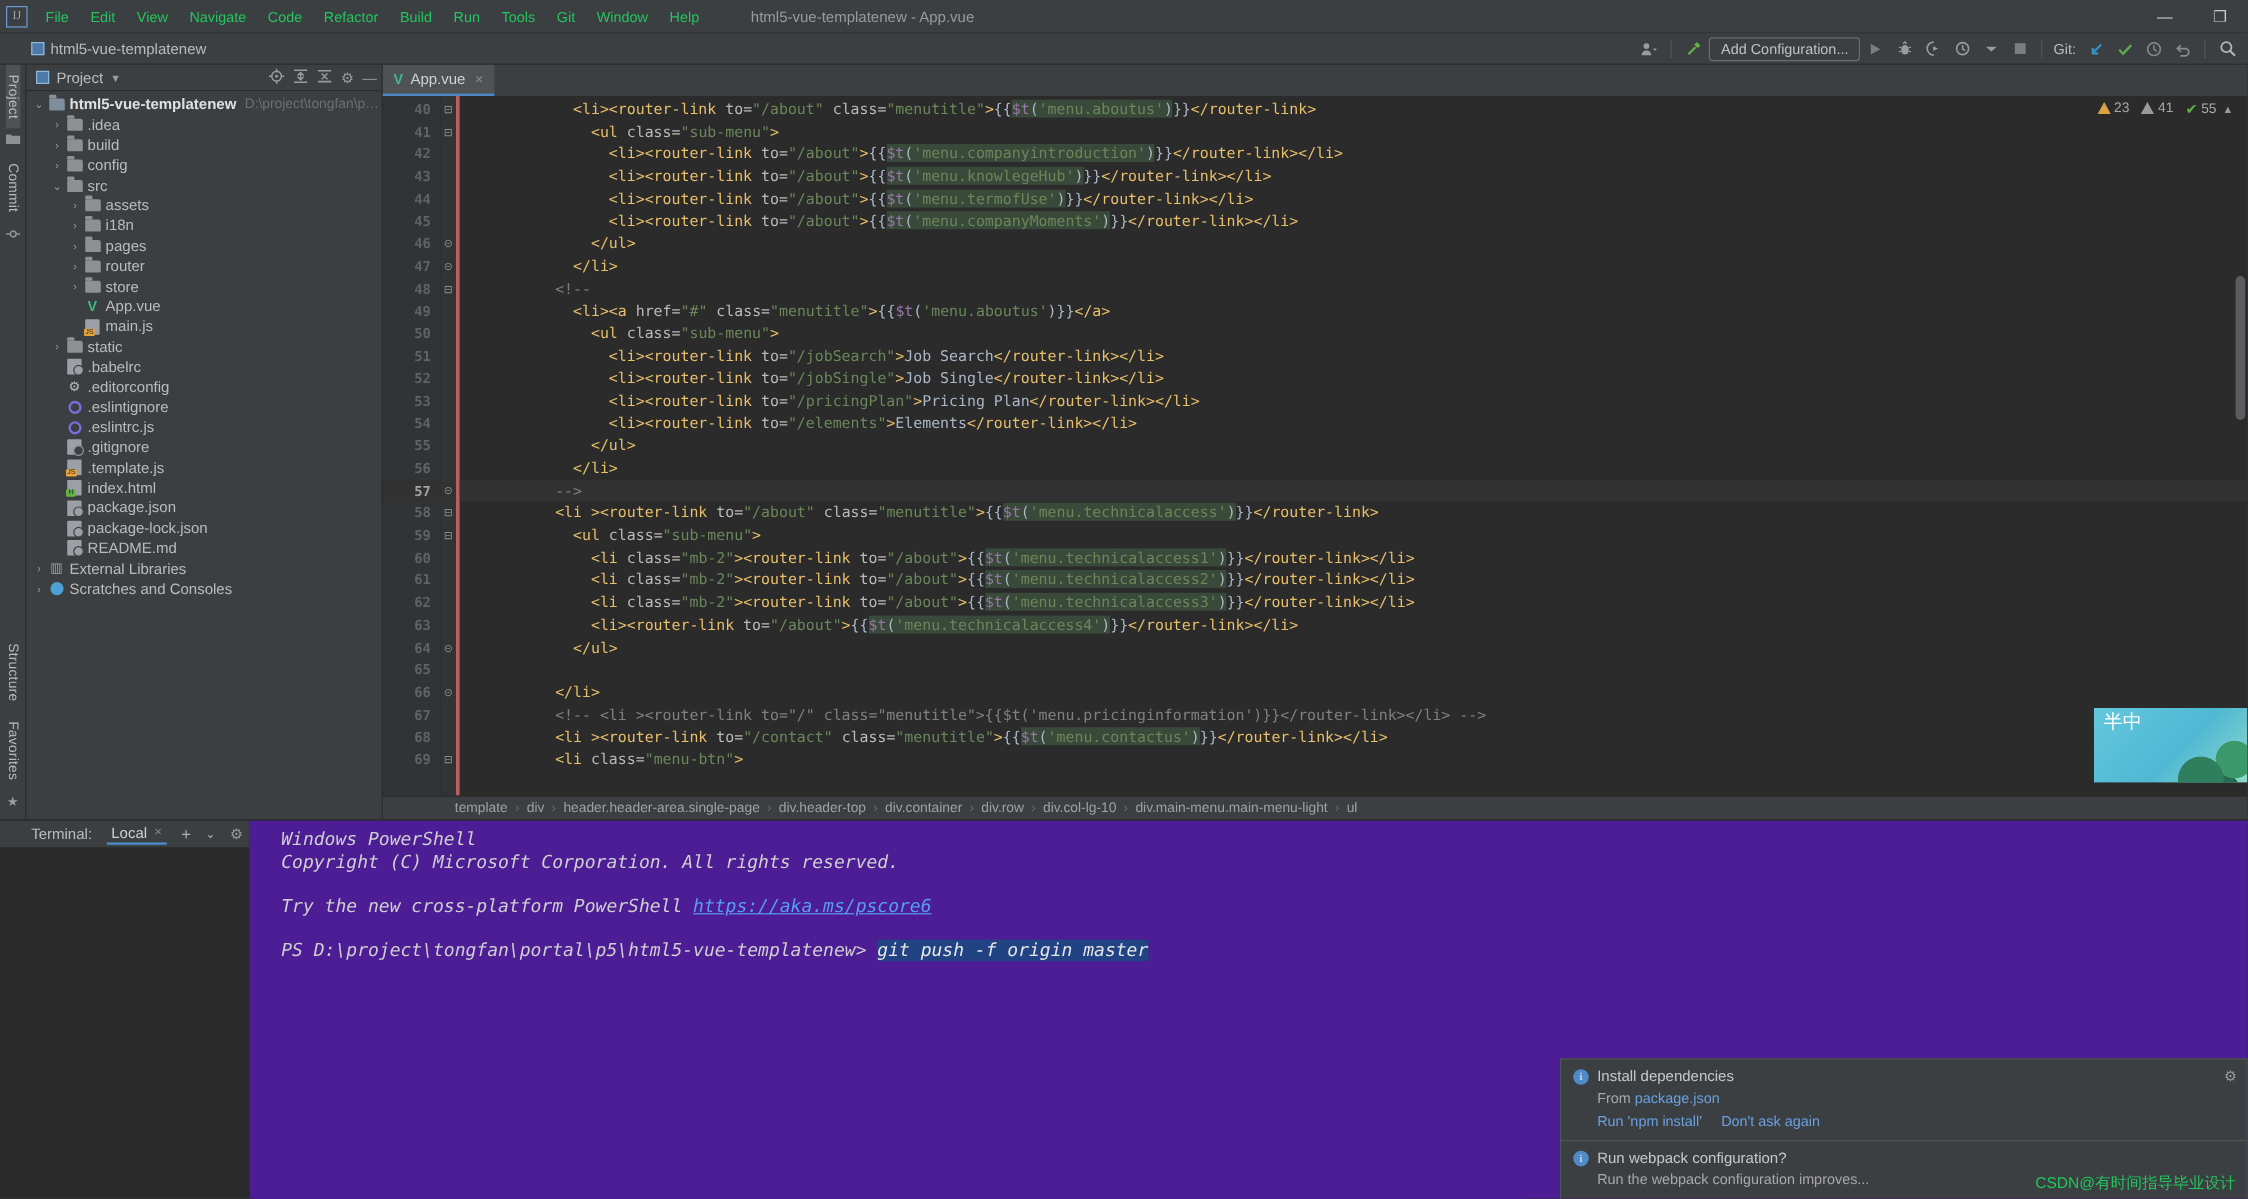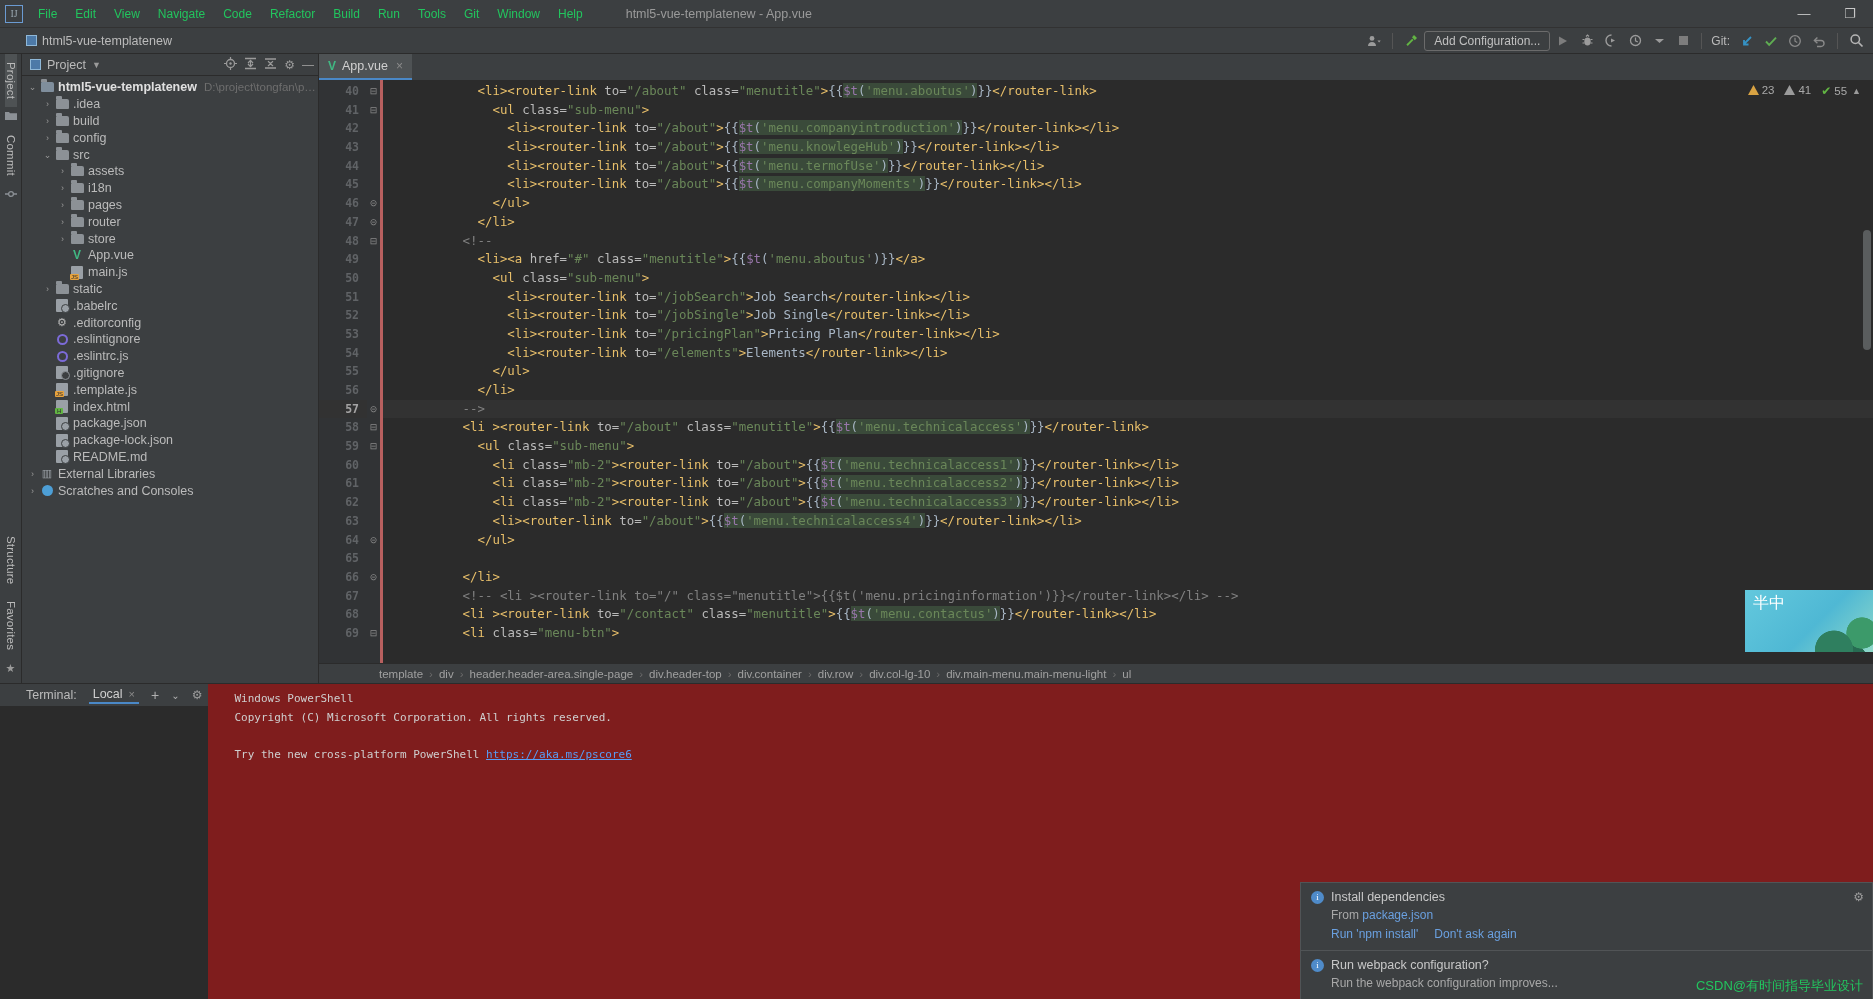--- a/index.html
+++ b/index.html
@@ -140,22 +140,22 @@
   .bottom { height:316px; display:flex; flex-direction:row; background:#2b2b2b; flex:0 0 316px;
     border-top:1px solid #2b2b2b; position:relative; }
   .term-head { height:22px; background:#3c3f41; display:flex; align-items:center;
     padding:0 6px 0 26px; gap:12px; font-size:12.5px; flex:0 0 22px; }
   .term-tab { display:flex; align-items:center; gap:6px; padding:1px 4px; color:#d0d0d0;
     border-bottom:2px solid #4a88c7; }
   .term-tab .x { color:#8b8b8b; font-size:11px; }
   .term-plus { color:#b0b0b0; font-size:14px; }
   .term-chev { color:#b0b0b0; font-size:10px; }
   .term-gear { margin-left:auto; color:#9b9b9b; font-size:12px; }
-  .term-body { flex:1; background:#7f1d1d; padding:6px 0 0 26px;
-    font-family:"DejaVu Sans Mono", monospace; font-size:11px; color:#cfcfcf; }
+  .term-body { flex:1; background:#4c1d95; padding:6px 0 0 26px;
+    font-family:"DejaVu Sans Mono", monospace; font-size:15px; color:#cfcfcf;font-style:italic; }
   .tline { height:18.7px; line-height:18.7px; white-space:pre; }
   .tlink { color:#589df6; text-decoration:underline; }
   .sel { background:#214283; color:#e6e6e6; }
 
   
   .notifs { position:absolute; right:0; bottom:0; width:573px; z-index:9; }
   .notif { background:#3c3f41; border:1px solid #515456; border-bottom:none;
     padding:7px 10px 9px 10px; position:relative; }
   .notif .ntitle { font-size:12.5px; color:#c8c8c8; display:flex; align-items:center; gap:7px; }
   .ninfo { width:13px;height:13px;border-radius:50%;background:#4f8bc9;color:#fff;font-size:9px;
@@ -662,20 +662,21 @@
       <span class="term-plus">+</span>
       <span class="term-chev">⌄</span>
       <span class="term-gear">⚙</span>
     </div>
     <div class="term-body">
         <div class="tline">Windows PowerShell</div>
         <div class="tline">Copyright (C) Microsoft Corporation. All rights reserved.</div>
         <div class="tline">&nbsp;</div>
         <div class="tline"><span>Try the new cross-platform PowerShell </span><a class="tlink" href="#">https://aka.ms/pscore6</a></div>
         <div class="tline">&nbsp;</div>
+        <div class="tline"><span>PS D:\project\tongfan\portal\p5\html5-vue-templatenew&gt; </span><span class="sel">git push -f origin master</span></div>
       </div>
 
   </div>
 
   <div class="notifs">
     <div class="notif">
       <div class="ntitle">
         <span class="ninfo">i</span>
         <span>Install dependencies</span>
       </div>

